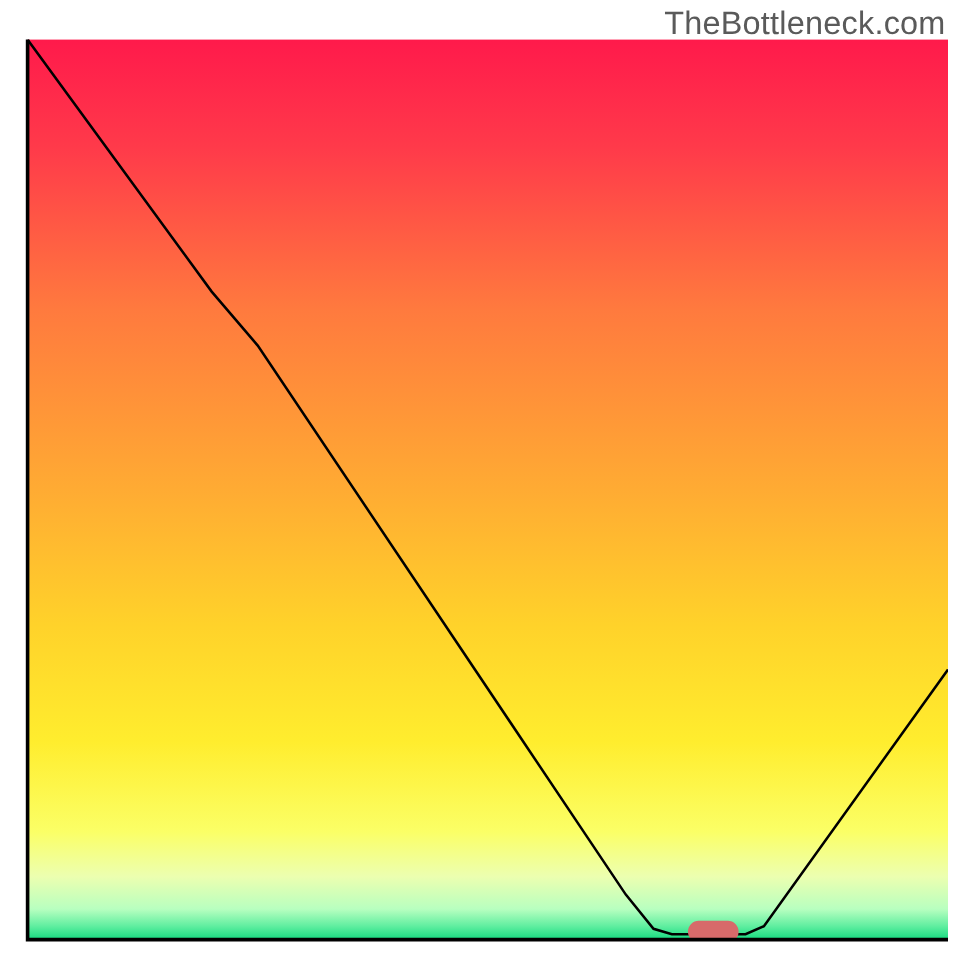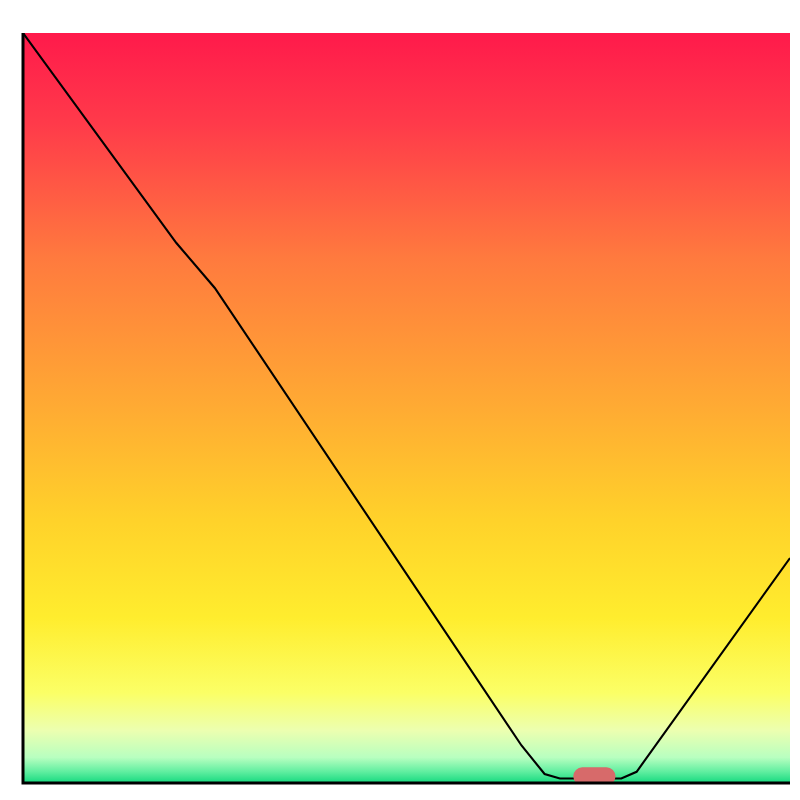--- a/index.html
+++ b/index.html
@@ -28,20 +28,21 @@
   svg.plot {
     position: absolute;
     left: 0;
     top: 0;
   }
 </style>
 </head>
 <body>
 
 <div class="stage">
+  <div class="watermark">TheBottleneck.com</div>
 
   <svg class="plot" width="800" height="800" viewBox="0 0 800 800">
     <defs>
       <linearGradient id="bg-grad" x1="0" y1="0" x2="0" y2="1">
           <stop offset="0.00%" stop-color="#ff1a4b"></stop>
           <stop offset="12.00%" stop-color="#ff3a4a"></stop>
           <stop offset="30.00%" stop-color="#ff7a3e"></stop>
           <stop offset="50.00%" stop-color="#ffab33"></stop>
           <stop offset="65.00%" stop-color="#ffd22a"></stop>
           <stop offset="78.00%" stop-color="#ffed2e"></stop>

